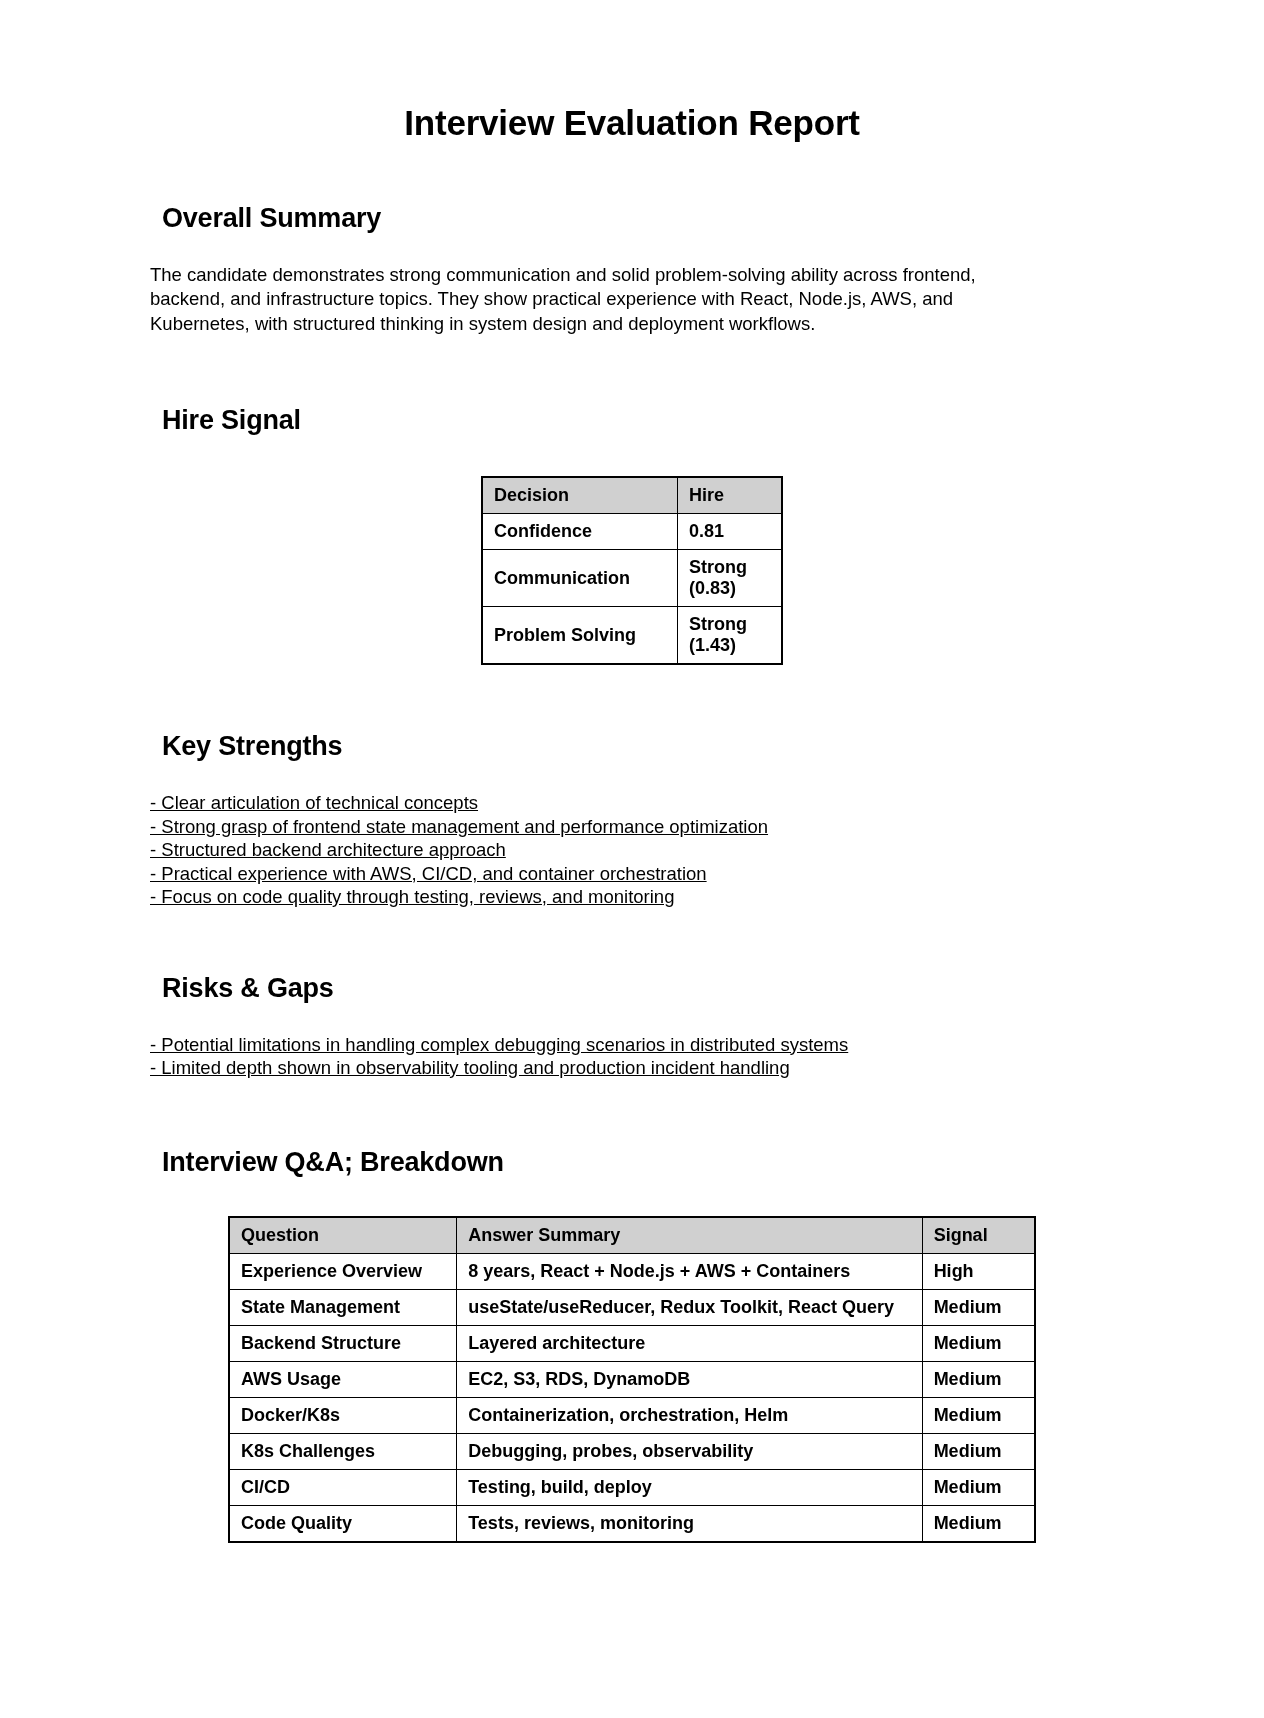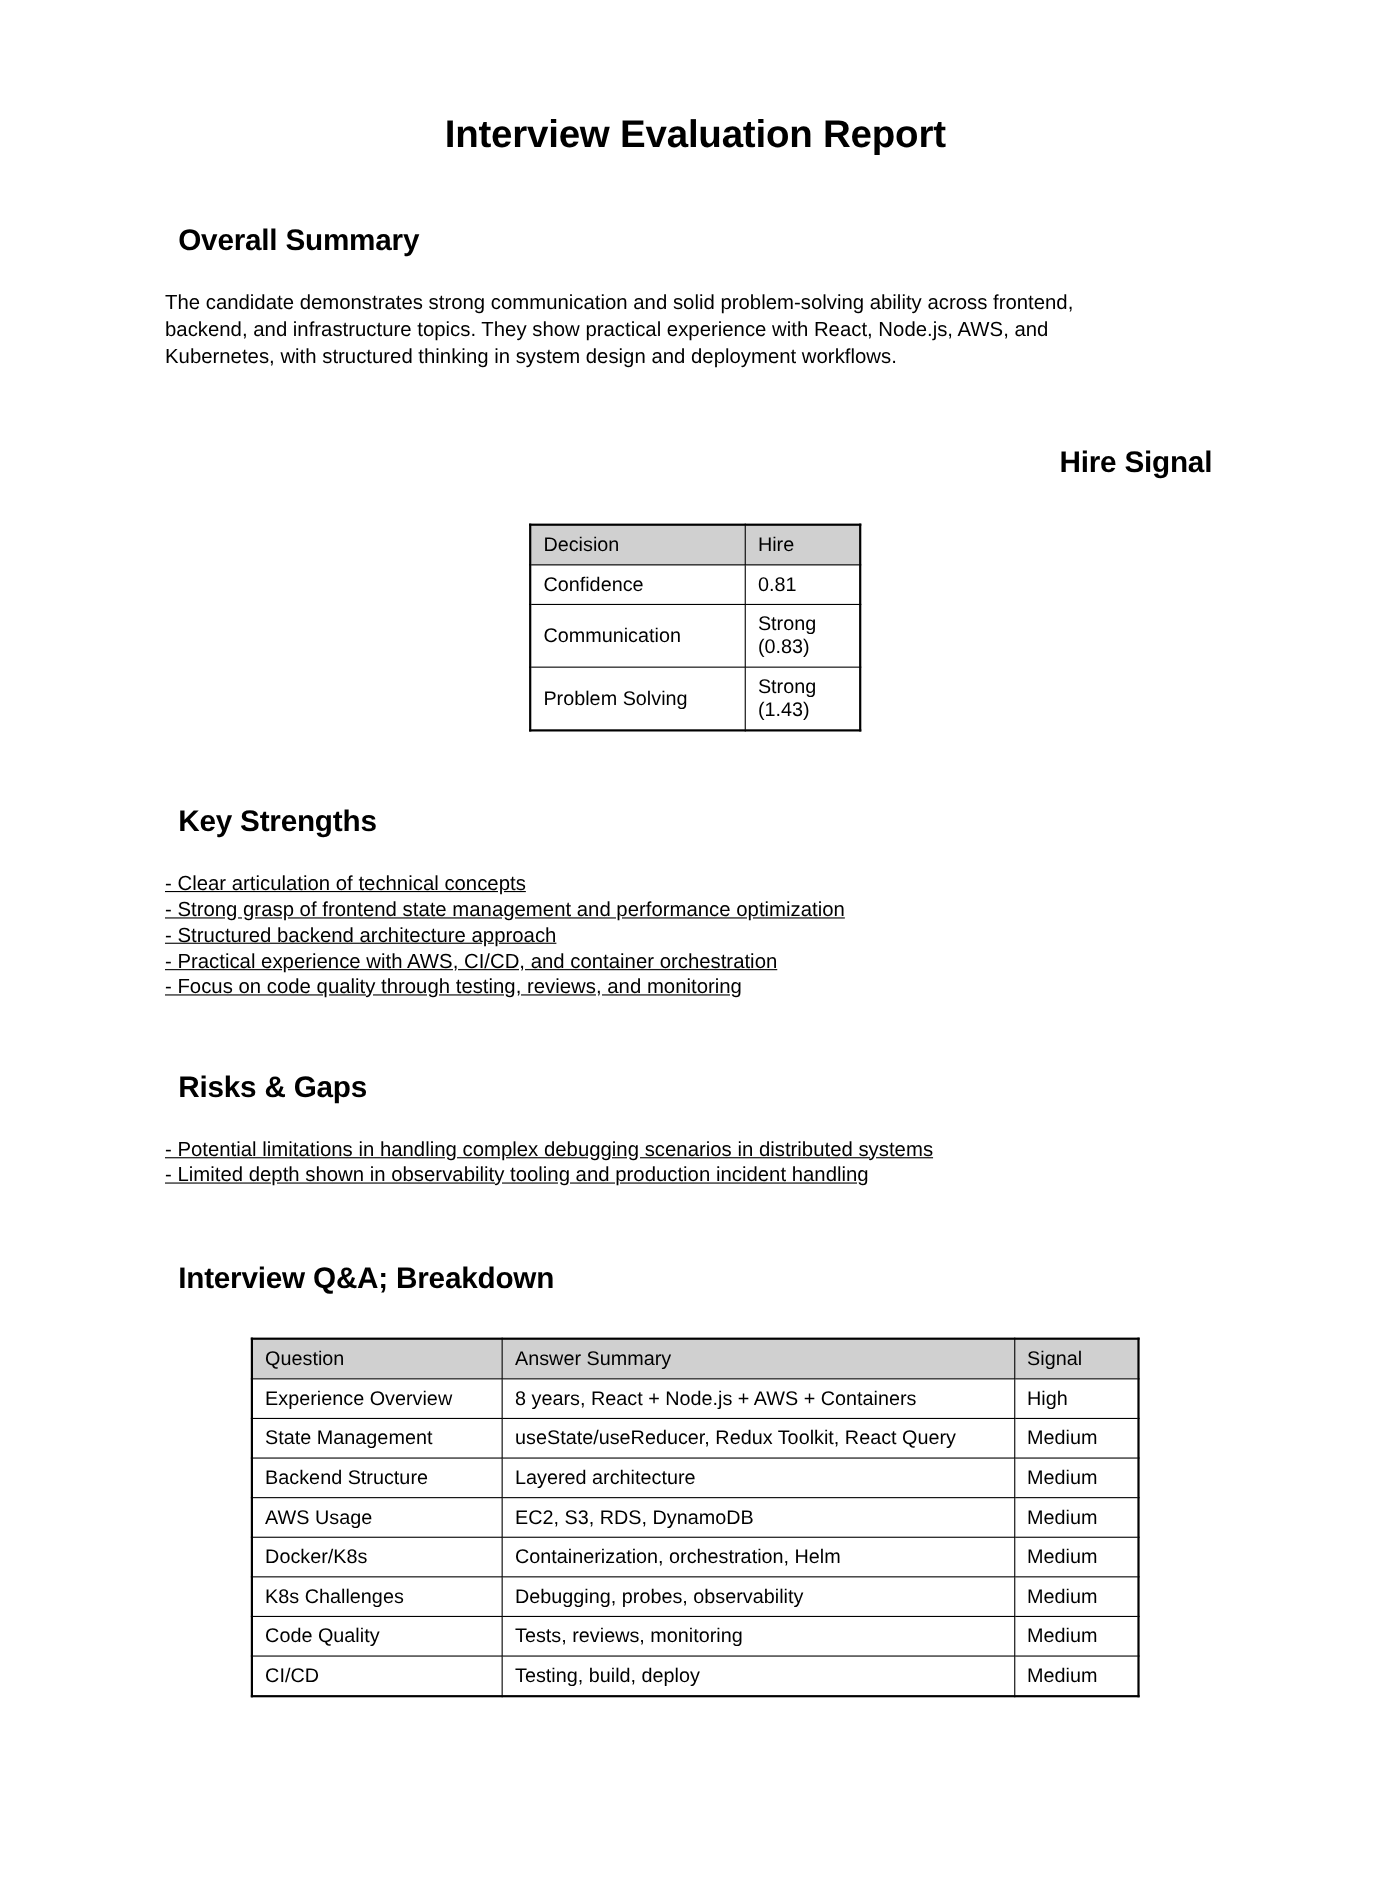--- a/index.html
+++ b/index.html
@@ -36,21 +36,21 @@
     margin: 0;
     padding-top: 53px;
   }
   h2.section {
     font-size: 27px;
     font-weight: bold;
     margin: 12px;
     letter-spacing: -0.2px;
   }
   .sec-overall { padding-top: 48px; }
-  .sec-hire    { padding-top: 57px; text-align: right; }
+  .sec-hire    { padding-top: 57px; }
   .sec-key     { padding-top: 54px; }
   .sec-risks   { padding-top: 52px; }
   .sec-qa      { padding-top: 55px; }
 
   p.body-text {
     font-size: 18.5px;
     line-height: 24.5px;
     margin: 0;
     padding-top: 17px;
     max-width: 860px;
@@ -76,21 +76,21 @@
   table.tbl {
     border-collapse: collapse;
     border: 2px solid #000;
     font-size: 18px;
     background: #fff;
   }
   table.tbl td, table.tbl th {
     border: 1.5px solid #000;
     padding: 7px 11px;
     text-align: left;
-    font-weight: normal;
+    font-weight: bold;
     vertical-align: middle;
     line-height: 21px;
   }
   table.tbl thead th {
     background: #d0d0d0;
   }
   table.hire-table { width: 302px; }
   table.hire-table td:first-child,
   table.hire-table th:first-child { width: 172px; }
 
@@ -195,26 +195,26 @@
           <td>Docker/K8s</td>
           <td>Containerization, orchestration, Helm</td>
           <td>Medium</td>
         </tr>
         <tr>
           <td>K8s Challenges</td>
           <td>Debugging, probes, observability</td>
           <td>Medium</td>
         </tr>
         <tr>
+          <td>CI/CD</td>
+          <td>Testing, build, deploy</td>
+          <td>Medium</td>
+        </tr>
+        <tr>
           <td>Code Quality</td>
           <td>Tests, reviews, monitoring</td>
-          <td>Medium</td>
-        </tr>
-        <tr>
-          <td>CI/CD</td>
-          <td>Testing, build, deploy</td>
           <td>Medium</td>
         </tr>
       </tbody>
     </table>
   </div>
 
 </div>
 
 </body></html>

